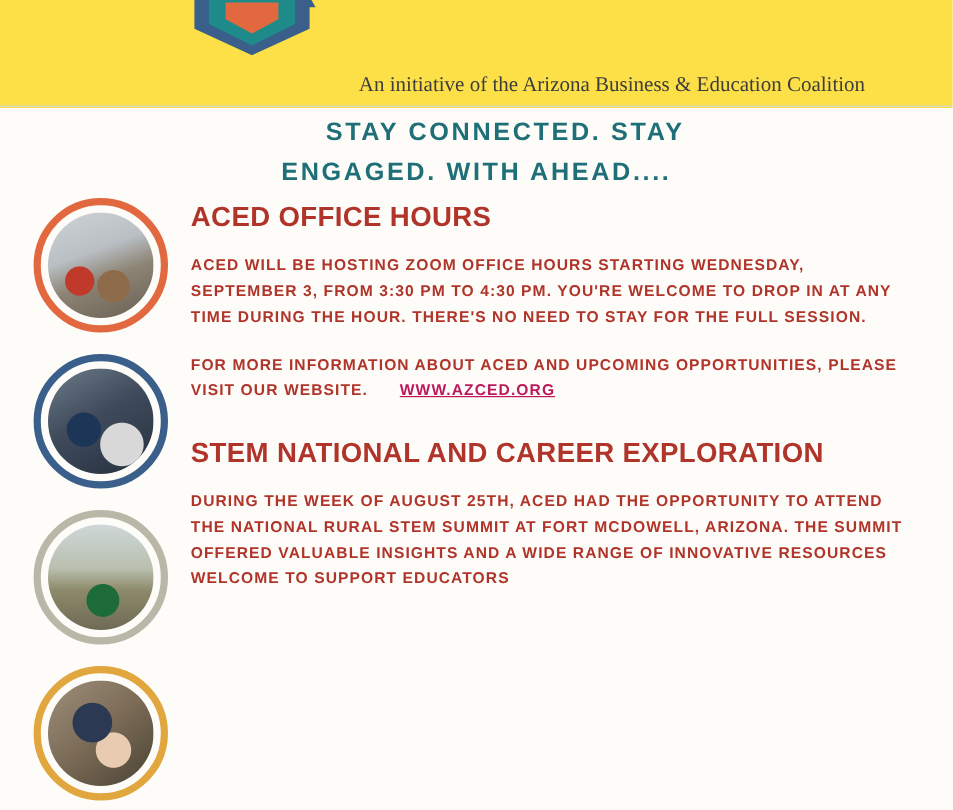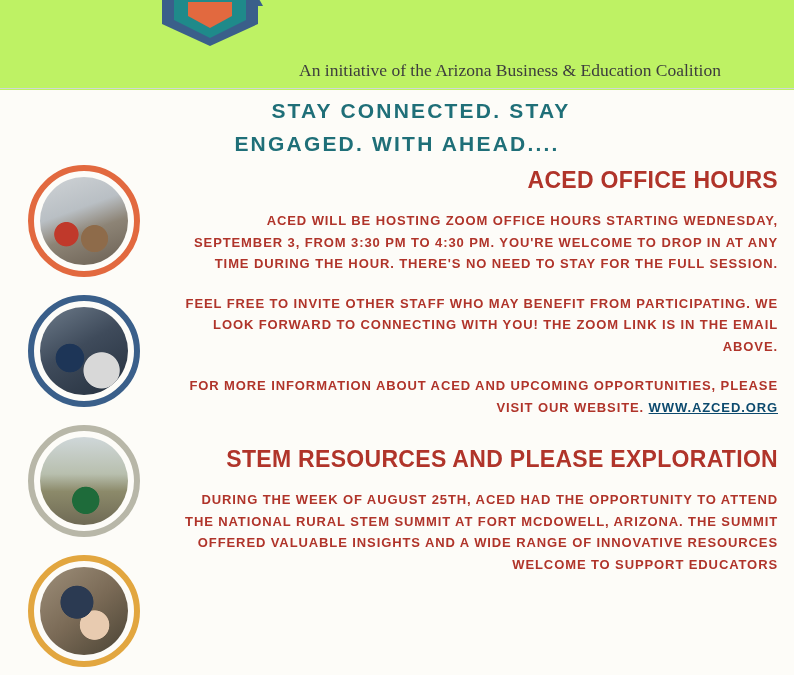--- a/index.html
+++ b/index.html
@@ -19,21 +19,21 @@
     width: 794px;
     height: 675px;
     background: #fdfcf8;
     overflow: hidden;
   }
 
   
   .header {
     position: relative;
     height: 90px;
-    background: #bef264;
+    background: #fde047;
   }
   .logo-wrap {
     position: absolute;
     left: 140px;
     top: -46px;
     width: 520px;
     height: 96px;
   }
   .logo-mark {
     position: absolute;
@@ -131,24 +131,23 @@
   }
   .img4 { width:100%; height:100%;
     background:
       radial-gradient(circle at 42% 40%, #2b3a52 0 22%, transparent 23%),
       radial-gradient(circle at 62% 66%, #e8cbb0 0 18%, transparent 19%),
       linear-gradient(140deg,#9e8f7a 0%, #7a6a56 50%, #4a4334 100%);
   }
 
   .text-col {
     position: absolute;
-    left: 178px;
+    left: 159px;
     top: 0;
     width: 600px;
-    text-align: right;
   }
   h2.section {
     margin: 0 0 14px 0;
     color: #b0342a;
     font-size: 23px;
     letter-spacing: 0.3px;
     font-weight: bold;
     line-height: 31px;
   }
   h2.section.second {
@@ -157,22 +156,23 @@
   p.para {
     margin: 0 0 18px 0;
     color: #b0342a;
     font-size: 13px;
     letter-spacing: 0.9px;
     line-height: 21.5px;
     font-weight: bold;
   }
   p.para.tight { margin-bottom: 0; }
   a.link {
-    color: #0c4a6e;
+    color: #be185d;
     text-decoration: underline;
+    margin-left: 22px;
   }
   .clipbottom {
     position: absolute;
     left: 0;
     bottom: 0;
     width: 794px;
     height: 4px;
     background: transparent;
   }
 </style>
@@ -228,27 +228,26 @@
           </div>
       </div>
     </div>
 
     <div class="text-col">
 
       <h2 class="section">ACED OFFICE HOURS</h2>
 
       <p class="para">ACED WILL BE HOSTING ZOOM OFFICE HOURS STARTING WEDNESDAY, SEPTEMBER 3, FROM 3:30 PM TO 4:30 PM. YOU'RE WELCOME TO DROP IN AT ANY TIME DURING THE HOUR. THERE'S NO NEED TO STAY FOR THE FULL SESSION.</p>
 
-      <p class="para">FEEL FREE TO INVITE OTHER STAFF WHO MAY BENEFIT FROM PARTICIPATING. WE LOOK FORWARD TO CONNECTING WITH YOU! THE ZOOM LINK IS IN THE EMAIL ABOVE.</p>
 
       <p class="para">
         <span>FOR MORE INFORMATION ABOUT ACED AND UPCOMING OPPORTUNITIES, PLEASE VISIT OUR WEBSITE. </span><a class="link" href="#">WWW.AZCED.ORG</a>
       </p>
 
-      <h2 class="section second">STEM RESOURCES AND PLEASE EXPLORATION</h2>
+      <h2 class="section second">STEM NATIONAL AND CAREER EXPLORATION</h2>
 
       <p class="para tight">DURING THE WEEK OF AUGUST 25TH, ACED HAD THE OPPORTUNITY TO ATTEND THE NATIONAL RURAL STEM SUMMIT AT FORT MCDOWELL, ARIZONA. THE SUMMIT OFFERED VALUABLE INSIGHTS AND A WIDE RANGE OF INNOVATIVE RESOURCES WELCOME TO SUPPORT EDUCATORS</p>
 
     </div>
   </div>
 
   <div class="clipbottom"></div>
 </div>
 
 </body></html>

